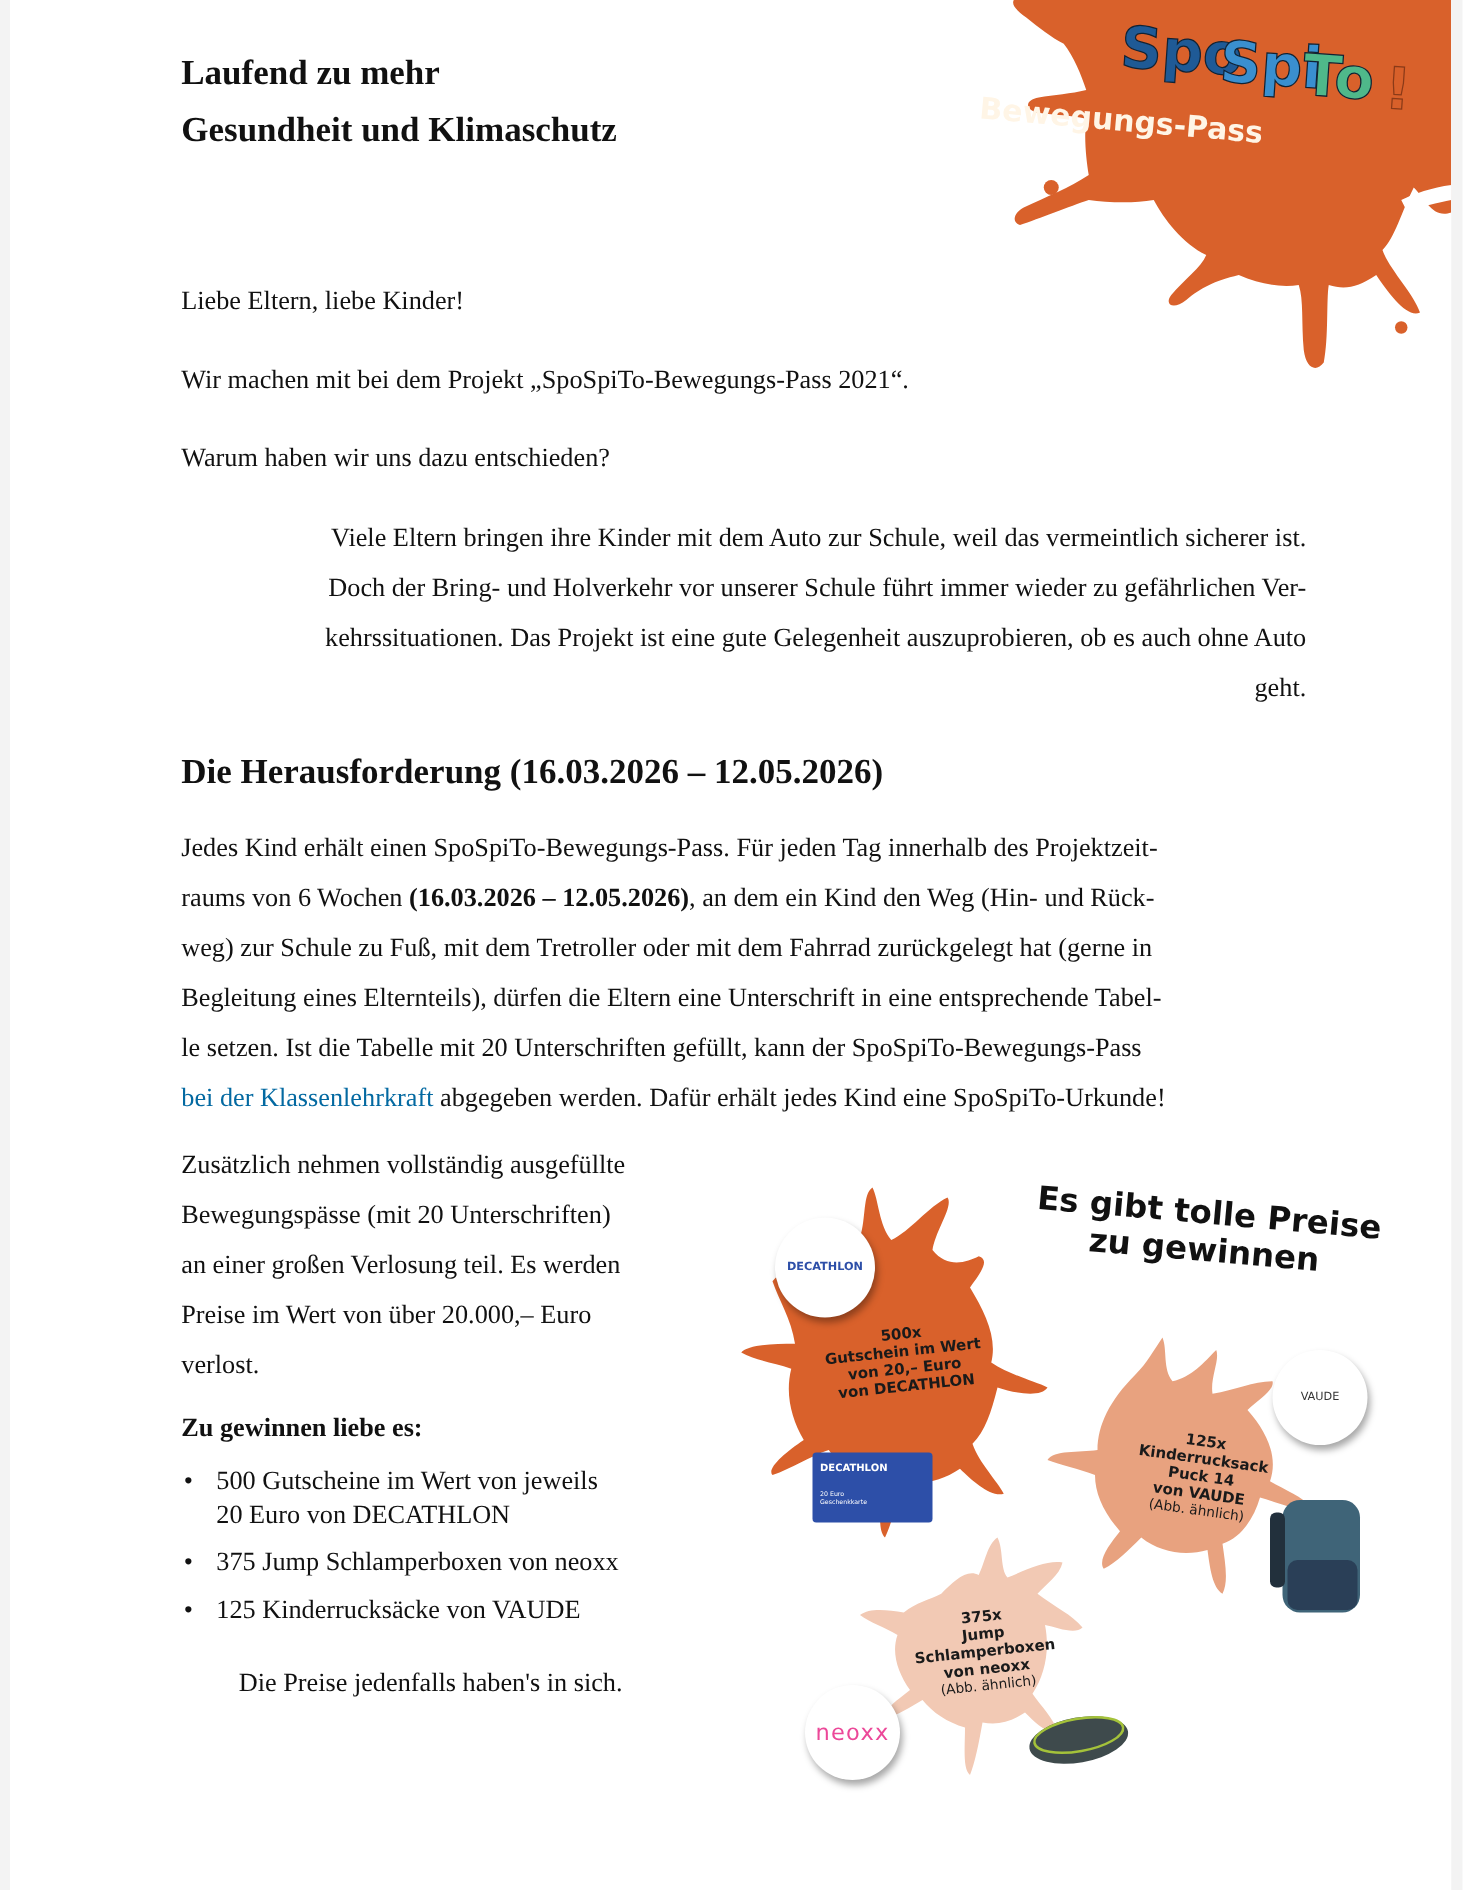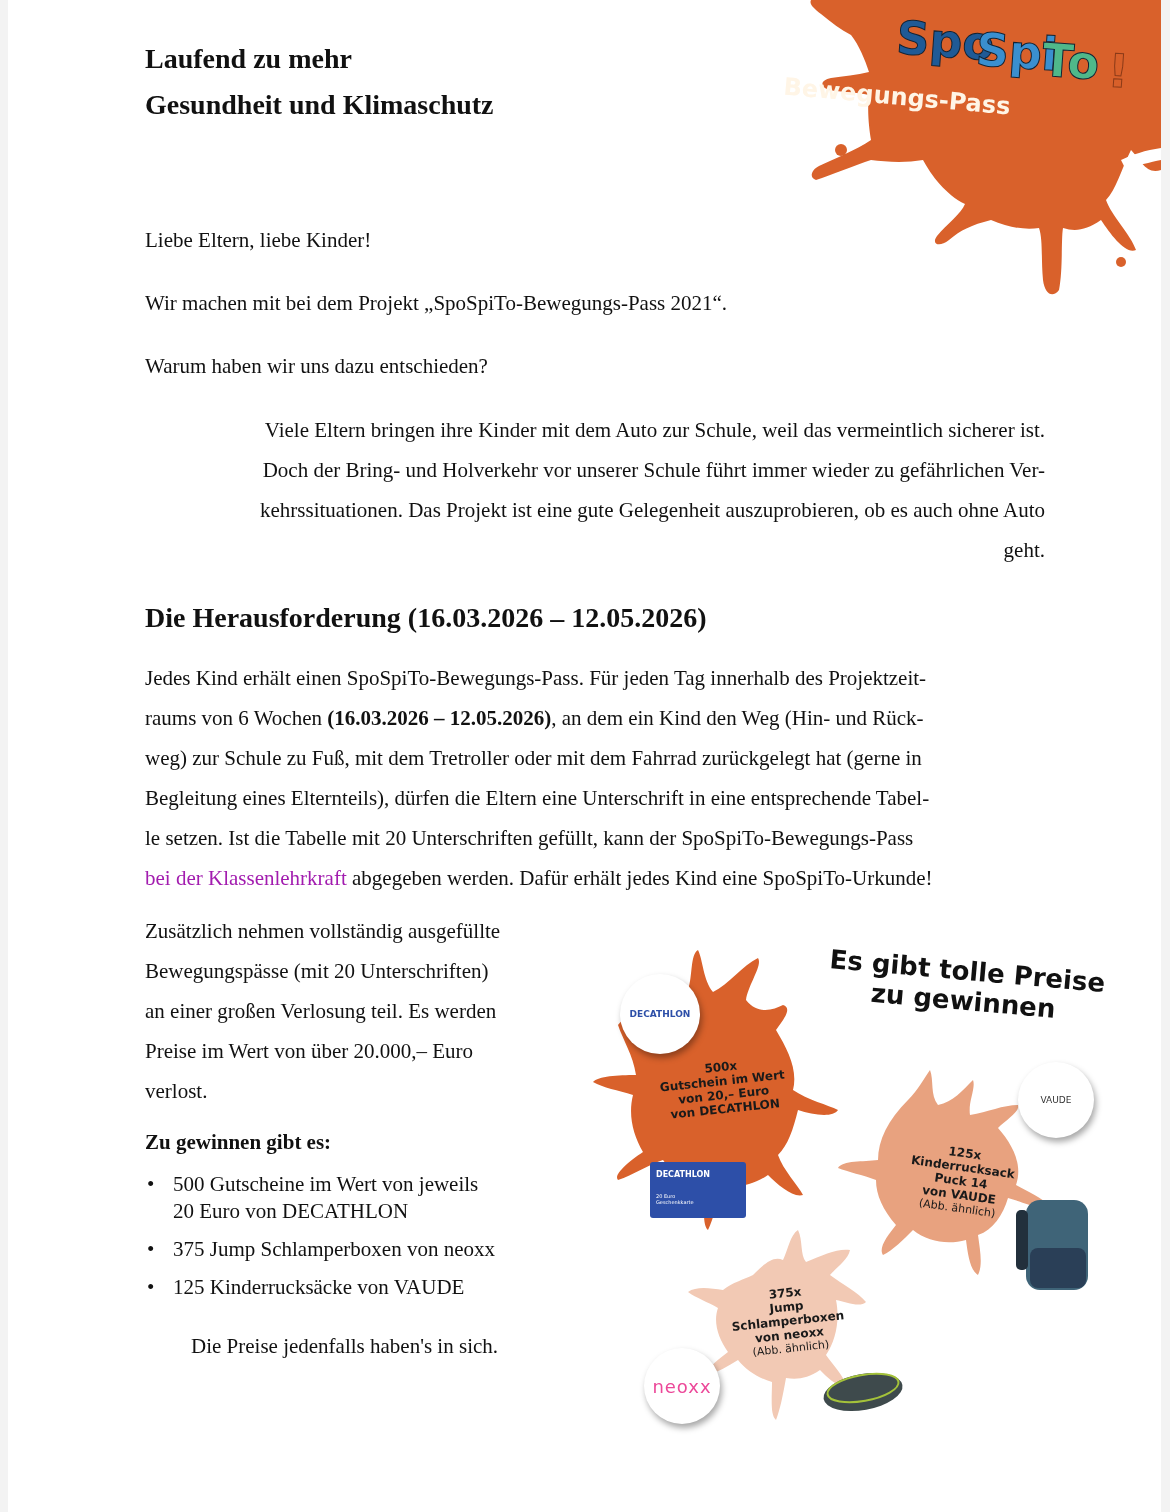--- a/index.html
+++ b/index.html
@@ -13,21 +13,21 @@
     position: absolute; left: 8px; top: 0; width: 1153px; height: 1512px;
     background: #ffffff; overflow: hidden;
   }
   .abs { position: absolute; }
   .title {
     left: 137px; top: 36px; font-weight: bold; font-size: 28px; line-height: 46px;
     margin: 0;
   }
   .p { font-size: 21px; line-height: 40px; margin: 0; }
   .h2 { left: 137px; top: 598px; font-weight: bold; font-size: 28px; margin: 0; line-height: 40px; }
-  .red { color: #a21caf; }
+  .red { color: #0369a1; }
   .bold { font-weight: bold; text-align: center; }
   ul.prizes { list-style: none; margin: 0; padding: 0; }
   ul.prizes li { position: relative; padding-left: 28px; font-size: 21px; line-height: 27px; margin-bottom: 11px; }
   ul.prizes li .bullet { position: absolute; left: 2px; top: 0; }
   .logo-svg { position: absolute; right: 0; top: 0; }
   .comic { font-family: "DejaVu Sans", sans-serif; font-weight: bold; }
   .splash-text { font-family: "DejaVu Sans", sans-serif; font-weight: bold; font-size: 12px; line-height: 14px; text-align: center; color: #1a1a1a; position: absolute; }
   .logo-circle {
     position: absolute; border-radius: 50%; background: #fff;
     box-shadow: 2px 4px 6px rgba(0,0,0,0.35);
@@ -84,21 +84,21 @@
   </div>
 
   <div class="abs" style="left:137px; top:911px; width:420px;">
     <p class="p">Zusätzlich nehmen vollständig ausgefüllte</p>
     <p class="p">Bewegungspässe (mit 20 Unterschriften)</p>
     <p class="p">an einer großen Verlosung teil. Es werden</p>
     <p class="p">Preise im Wert von über 20.000,– Euro</p>
     <p class="p">verlost.</p>
   </div>
 
-  <p class="abs p bold" style="left:137px; top:1122px;">Zu gewinnen gibt es:</p>
+  <p class="abs p bold" style="left:137px; top:1122px;">Zu gewinnen liebe es:</p>
 
   <ul class="abs prizes" style="left:137px; top:1171px; width:420px;">
     <li>
       <span class="bullet">•</span>
       <span>500 Gutscheine im Wert von jeweils</span><br>
       <span>20 Euro von DECATHLON</span>
     </li>
     <li>
       <span class="bullet">•</span>
       <span>375 Jump Schlamperboxen von neoxx</span>
@@ -148,21 +148,21 @@
       <div>Gutschein im Wert</div>
       <div>von 20,– Euro</div>
       <div>von DECATHLON</div>
     </div>
 
     <div class="abs" style="left:78px; top:240px; width:86px; color:#fff; font-family:'DejaVu Sans',sans-serif;">
       <div style="font-size:8px; font-weight:bold;">DECATHLON</div>
       <div style="font-size:5px; margin-top:14px; width:50px;">20 Euro Geschenkkarte</div>
     </div>
 
-    <div class="logo-circle" style="left:440px; top:132px; width:76px; height:76px;">
+    <div class="logo-circle" style="left:440px; top:150px; width:76px; height:76px;">
       <span style="font-size:9px; color:#333;">VAUDE</span>
     </div>
 
     <div class="splash-text" style="left:318px; top:216px; width:130px; transform:rotate(8deg);">
       <div>125x</div>
       <div>Kinderrucksack</div>
       <div>Puck 14</div>
       <div>von VAUDE</div>
       <div style="font-weight:normal; font-size:11px;">(Abb. ähnlich)</div>
     </div>

